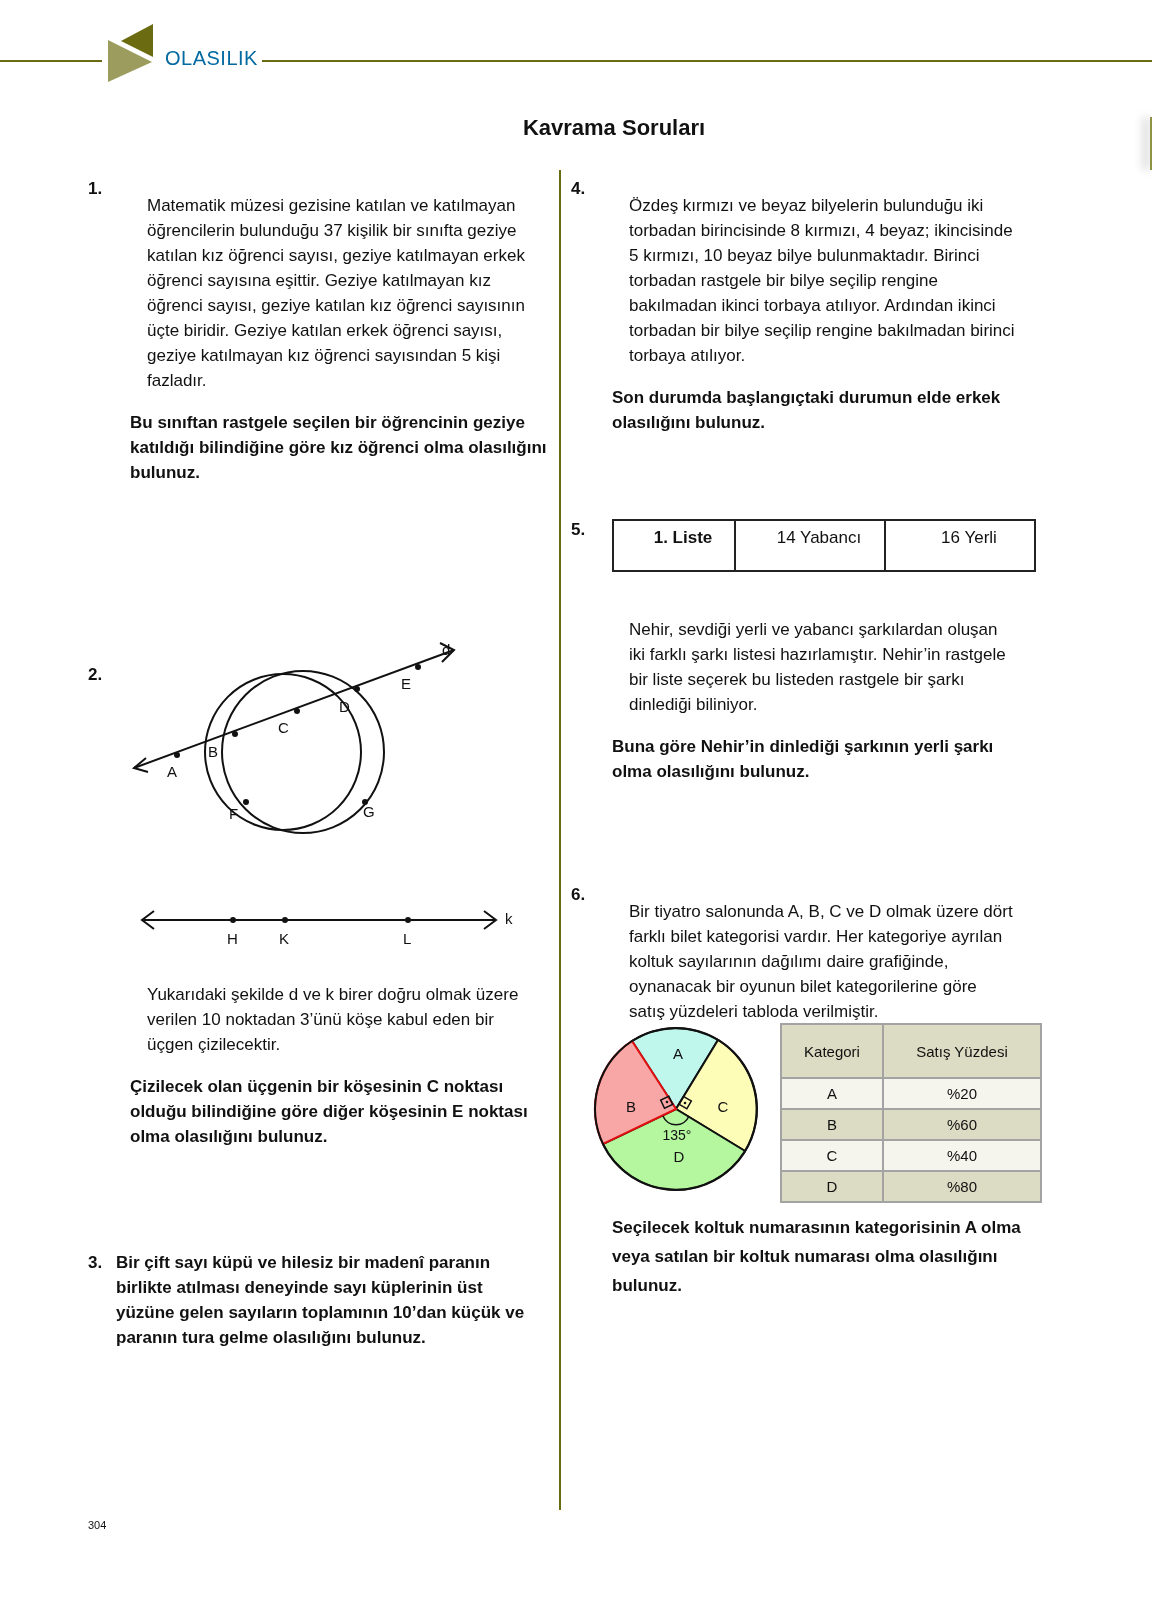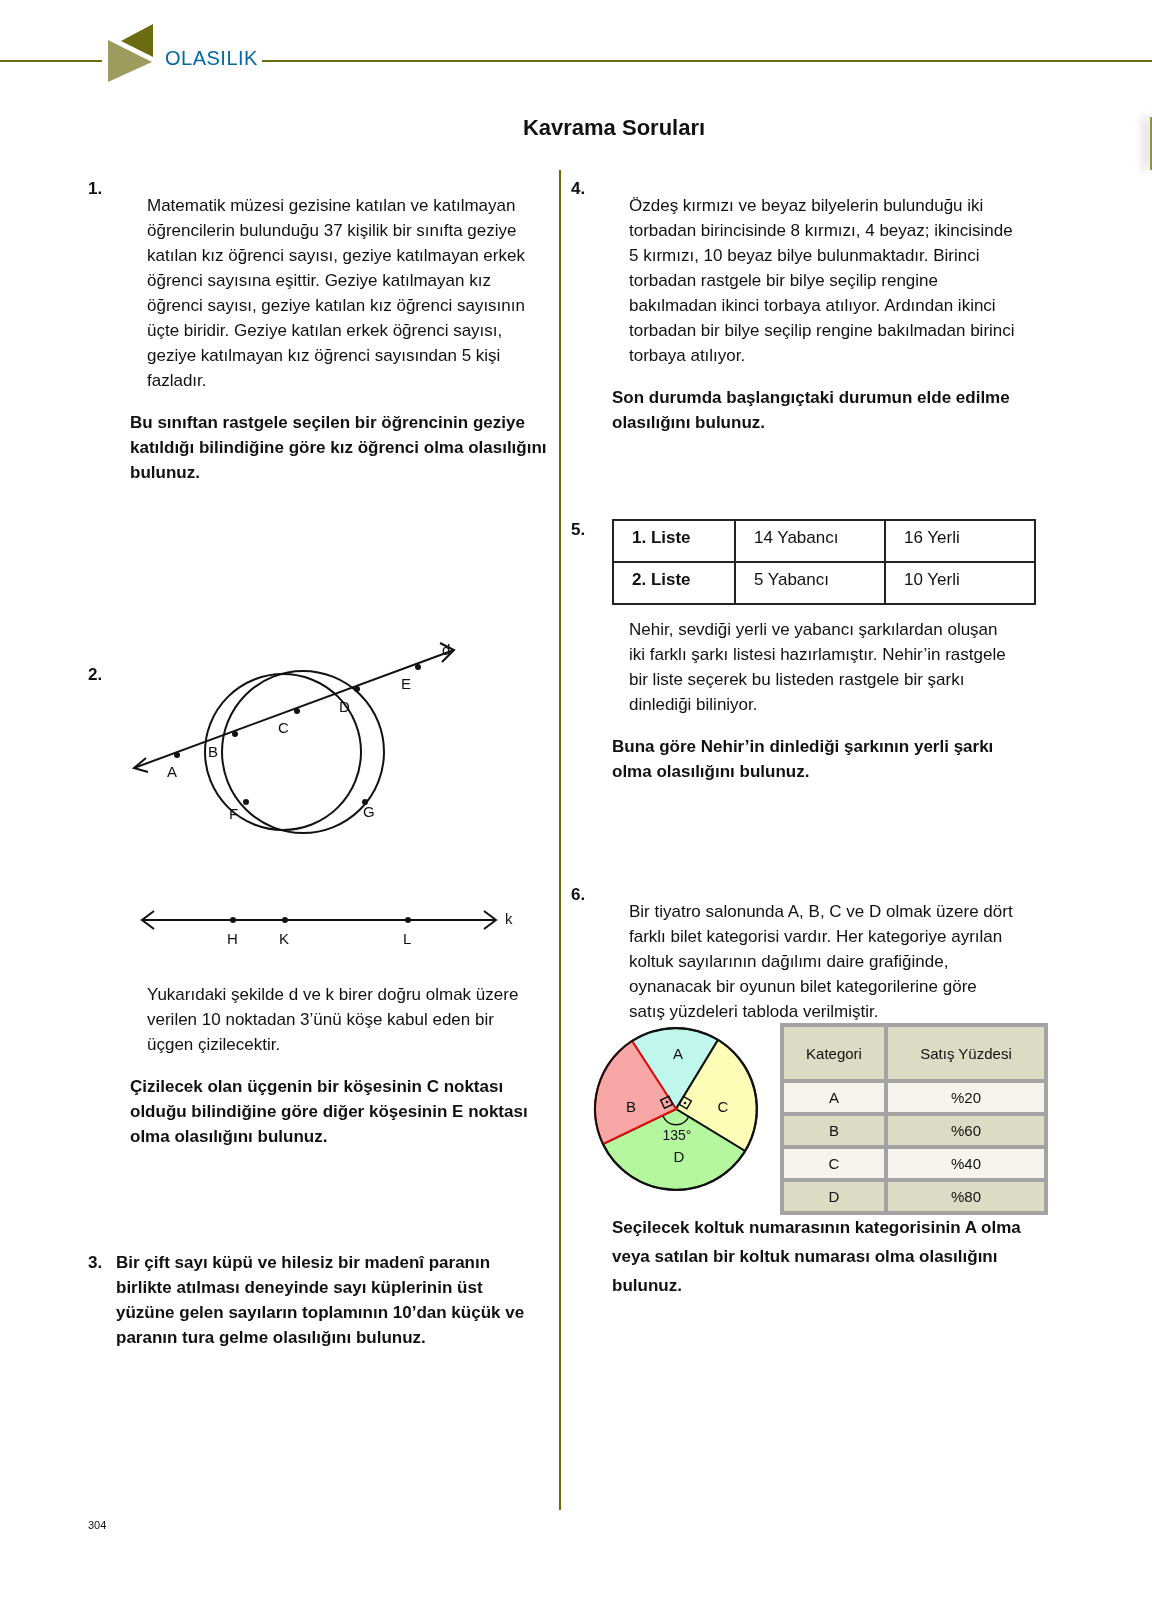--- a/index.html
+++ b/index.html
@@ -9,26 +9,26 @@
   .hdr-line { position:absolute; height:2px; background:#6b6b12; top:60px; }
   .hdr-title { position:absolute; left:165px; top:47px; font-size:20px; letter-spacing:0.5px; color:#0369a1; }
   .page-title { position:absolute; left:0; width:1152px; top:115px; text-align:center; font-size:22px; font-weight:bold;padding-left:38px; }
   .divider { position:absolute; left:559px; top:170px; width:2px; height:1340px; background:#6b6b12; }
   .side-tab { position:absolute; left:1150px; top:117px; width:4px; height:53px; background:#8e9245; box-shadow:-6px 0 10px rgba(0,0,0,0.25); }
   .qnum { position:absolute; font-weight:bold; font-size:17px; }
   .qtext { position:absolute; font-size:17px; line-height:25px; }
   .qtext .b { font-weight:bold; display:block; }
   .qtext p { margin:17px; }
   table.t5 { position:absolute; left:612px; top:519px; border-collapse:collapse; font-size:17px; }
-  table.t5 td { border:2px solid #222; height:33px; padding:0 0 7px 18px; }
+  table.t5 td { border:2px solid #222; height:33px; padding:0 0 16px 18px;text-align:center; }
   table.t5 td.c1 { width:102px; font-weight:bold; }
   table.t5 td.c2 { width:130px; }
   table.t5 td.c3 { width:130px; }
   table.t6 { position:absolute; left:780px; top:1023px; border-collapse:collapse; font-size:15px; text-align:center; }
-  table.t6 td, table.t6 th { border:4px solid #a3a3a3; font-weight:normal; }
+  table.t6 td, table.t6 th { border:2px solid #a3a3a3; font-weight:normal; }
   table.t6 th { background:#dcdcc4; height:50px; line-height:21px; }
   table.t6 td { height:27px; }
   table.t6 tr.odd td { background:#f5f5ee; }
   table.t6 tr.even td { background:#dcdcc4; }
   .pagenum { position:absolute; left:88px; top:1519px; font-size:11px; }
   svg text { font-family:"Liberation Sans", sans-serif; }
 </style>
 </head>
 <body>
 
@@ -142,35 +142,30 @@
 </div>
 
 <div class="qnum" style="left:88px;top:1253px;">3.</div>
 <div class="qtext" style="left:116px;top:1250px;width:415px;">
   <span class="b">Bir çift sayı küpü ve hilesiz bir madenî paranın birlikte atılması deneyinde sayı küplerinin üst yüzüne gelen sayıların toplamının 10’dan küçük ve paranın tura gelme olasılığını bulunuz.</span>
 </div>
 
 <div class="qnum" style="left:571px;top:179px;">4.</div>
 <div class="qtext" style="left:612px;top:176px;width:420px;">
   <p>Özdeş kırmızı ve beyaz bilyelerin bulunduğu iki torbadan birincisinde 8 kırmızı, 4 beyaz; ikincisinde 5 kırmızı, 10 beyaz bilye bulunmaktadır. Birinci torbadan rastgele bir bilye seçilip rengine bakılmadan ikinci torbaya atılıyor. Ardından ikinci torbadan bir bilye seçilip rengine bakılmadan birinci torbaya atılıyor.</p>
-  <span class="b">Son durumda başlangıçtaki durumun elde edilme olasılığını bulunuz.</span>
+  <span class="b">Son durumda başlangıçtaki durumun elde erkek olasılığını bulunuz.</span>
 </div>
 
 <div class="qnum" style="left:571px;top:520px;">5.</div>
 <table class="t5">
   <tbody>
       <tr>
     <td class="c1">1. Liste</td>
     <td class="c2">14 Yabancı</td>
     <td class="c3">16 Yerli</td>
-  </tr>
-  <tr>
-    <td class="c1">2. Liste</td>
-    <td class="c2">5 Yabancı</td>
-    <td class="c3">10 Yerli</td>
   </tr>
 </tbody>
   </table>
 <div class="qtext" style="left:612px;top:600px;width:420px;">
   <p>Nehir, sevdiği yerli ve yabancı şarkılardan oluşan iki farklı şarkı listesi hazırlamıştır. Nehir’in rastgele bir liste seçerek bu listeden rastgele bir şarkı dinlediği biliniyor.</p>
   <span class="b">Buna göre Nehir’in dinlediği şarkının yerli şarkı olma olasılığını bulunuz.</span>
 </div>
 
 <div class="qnum" style="left:571px;top:885px;">6.</div>
 <div class="qtext" style="left:612px;top:882px;width:420px;">

